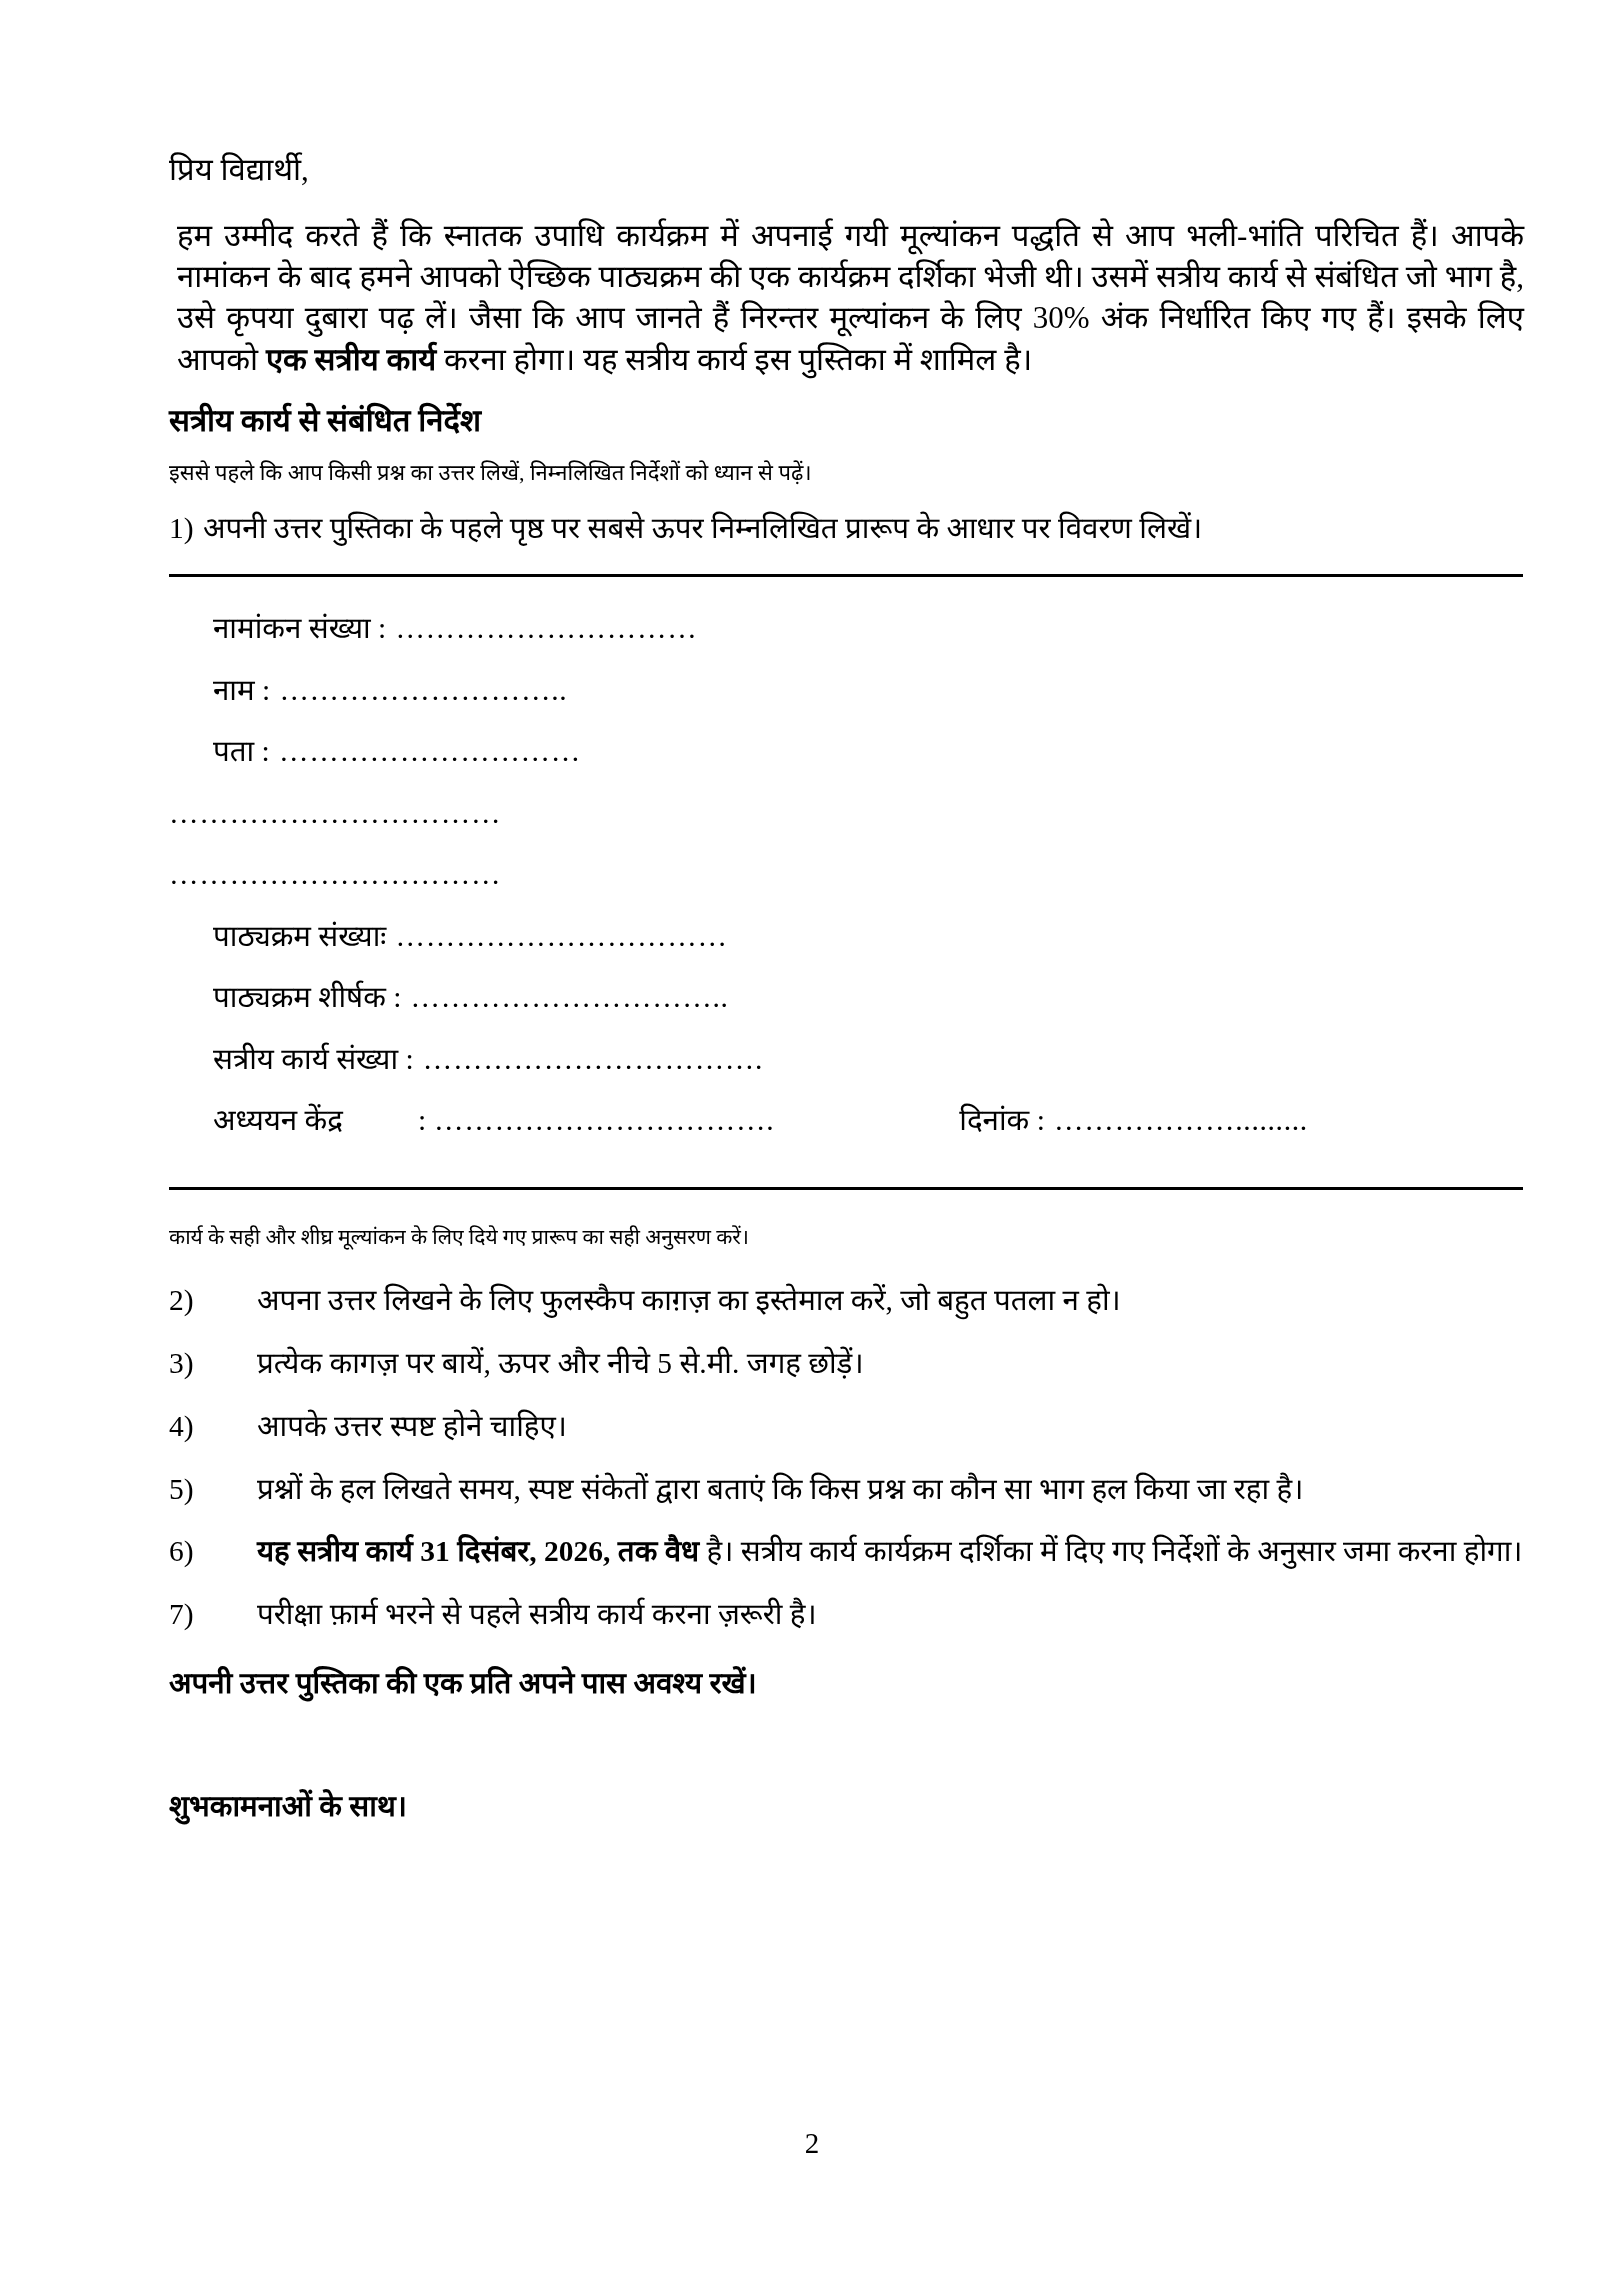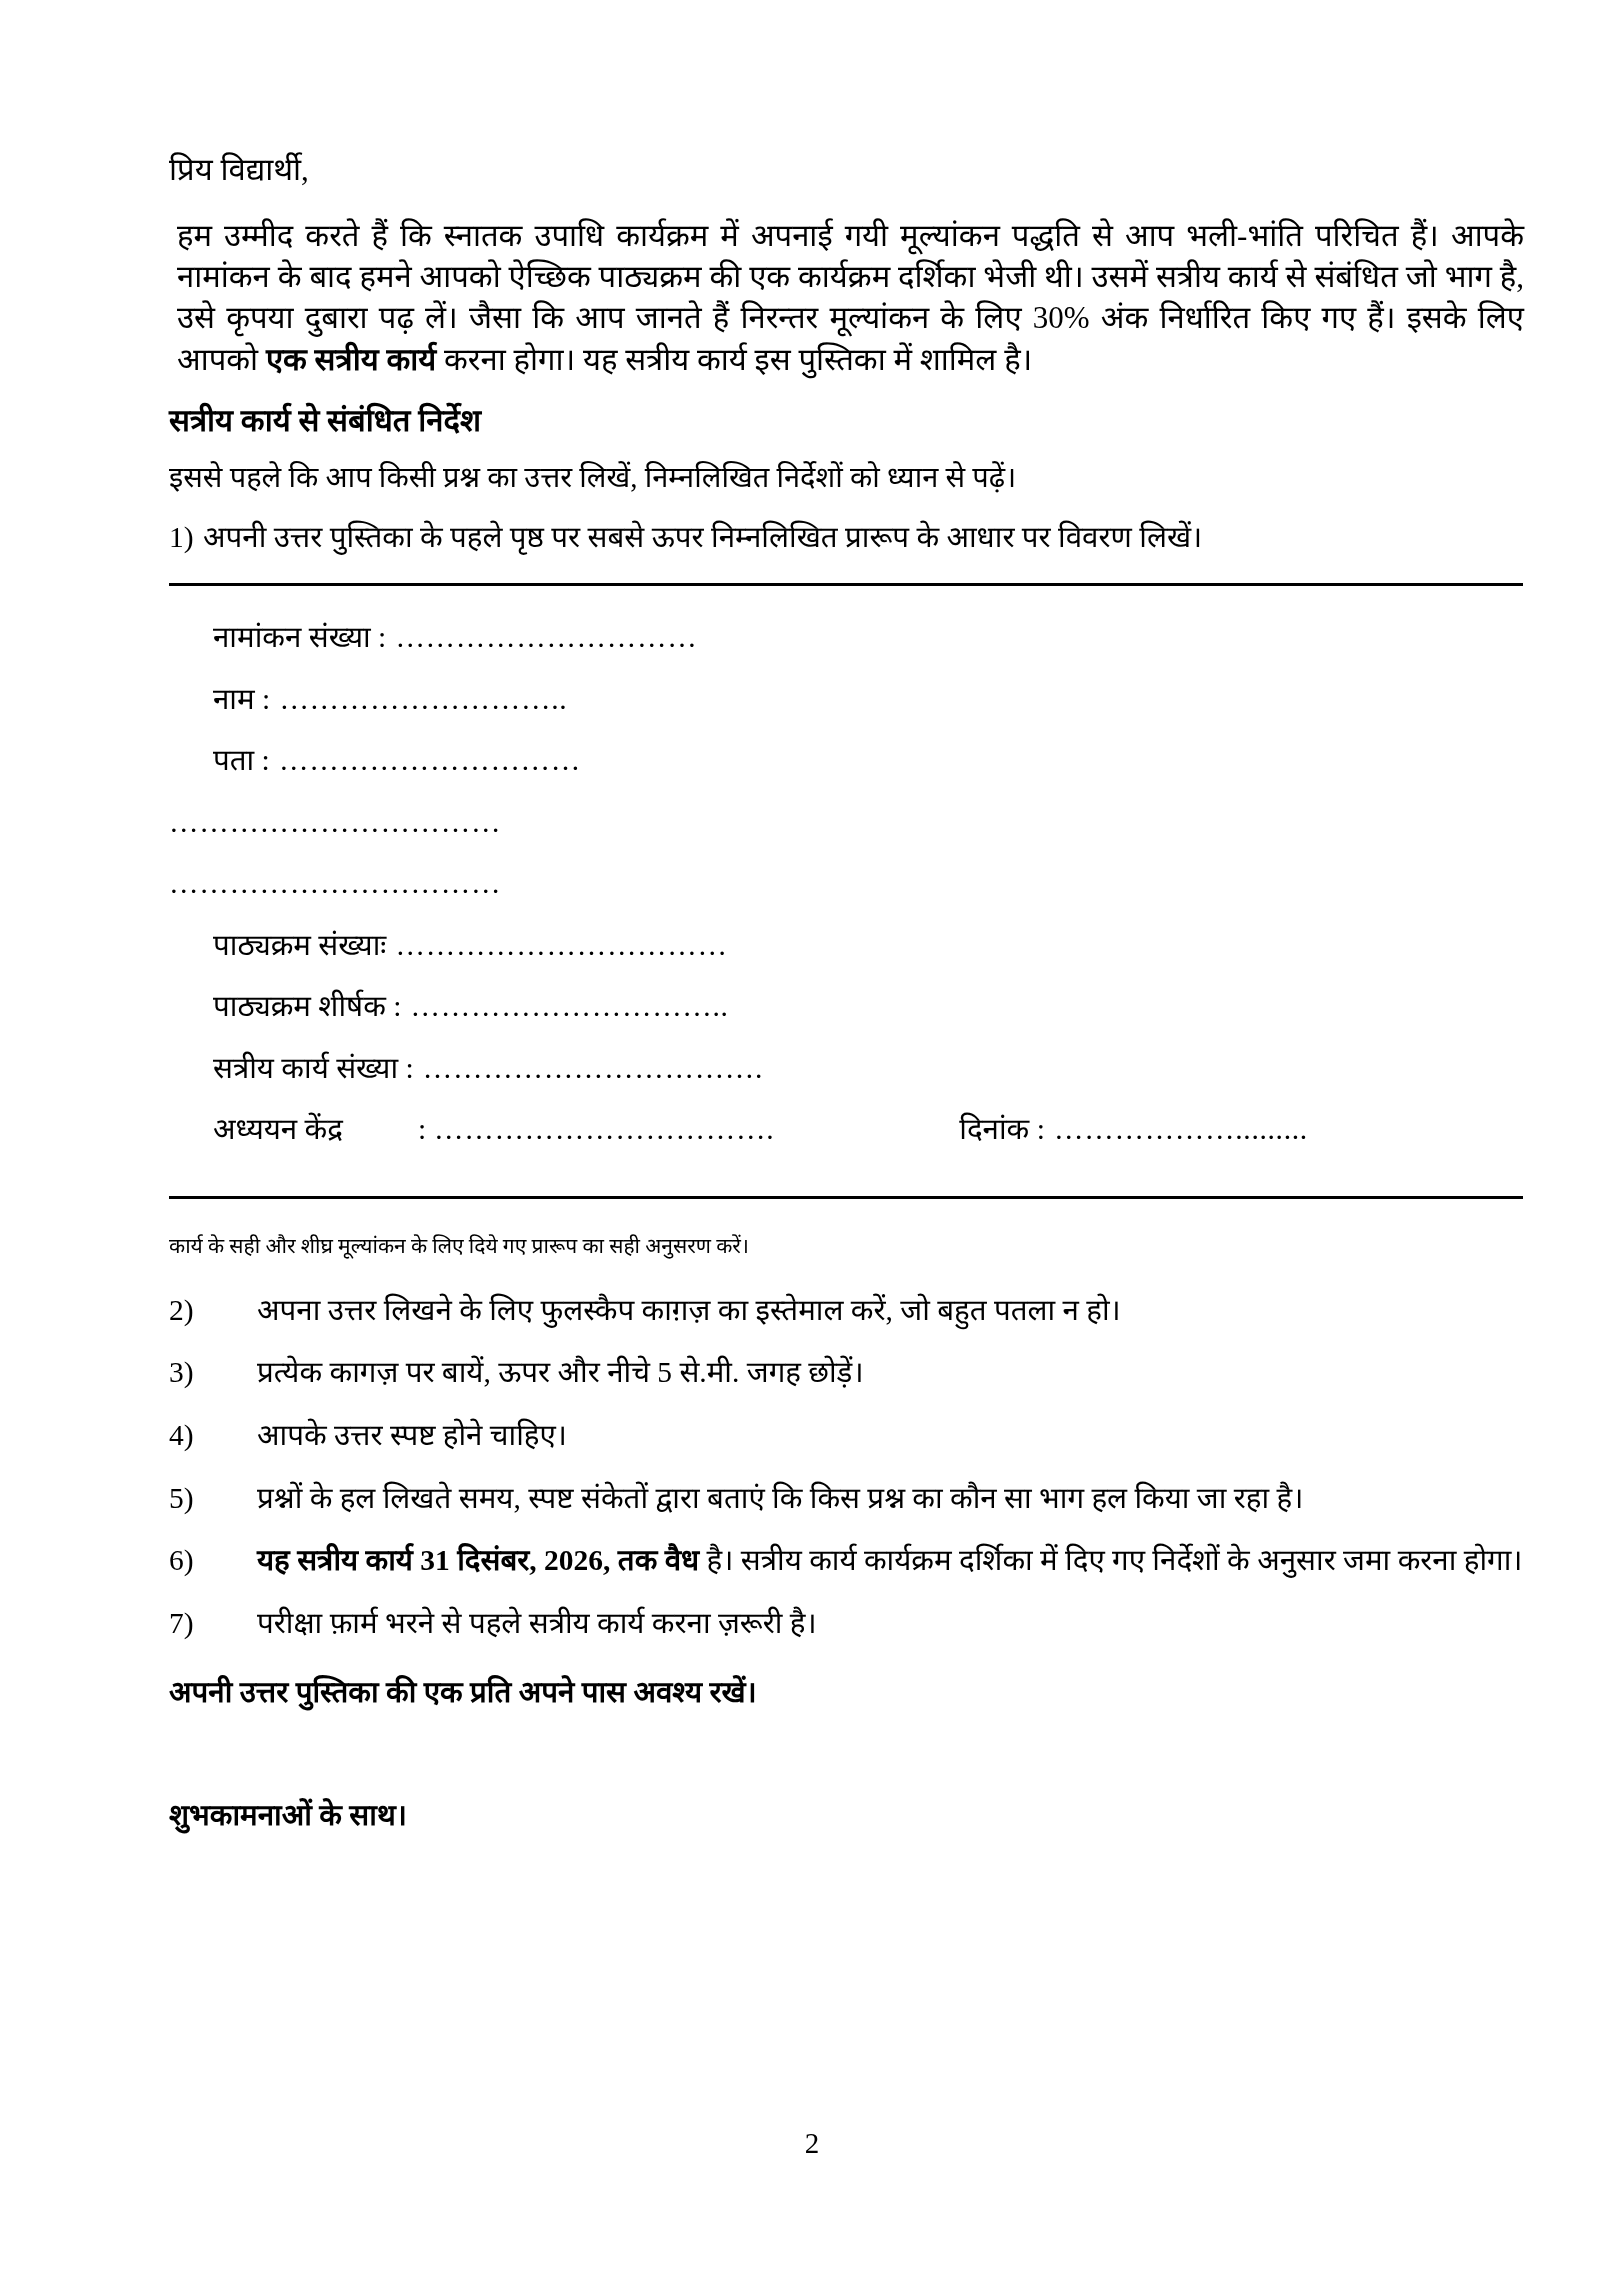--- a/index.html
+++ b/index.html
@@ -42,21 +42,21 @@
   }
   .para b, .bold { font-weight: bold; }
 
   .section-heading {
     font-size: 31px;
     font-weight: bold;
     line-height: 1.2;
     margin: 0 0 19.6px 0;
   }
   .lead-line {
-    font-size: 29px;
+    font-size: 22px;
     line-height: 1.3;
     margin: 0 0 22px 0;
   }
 
   
   .list-tight {
     display: flex;
     font-size: 29.5px;
     line-height: 1.35;
     margin: 0 0 13px 0;

